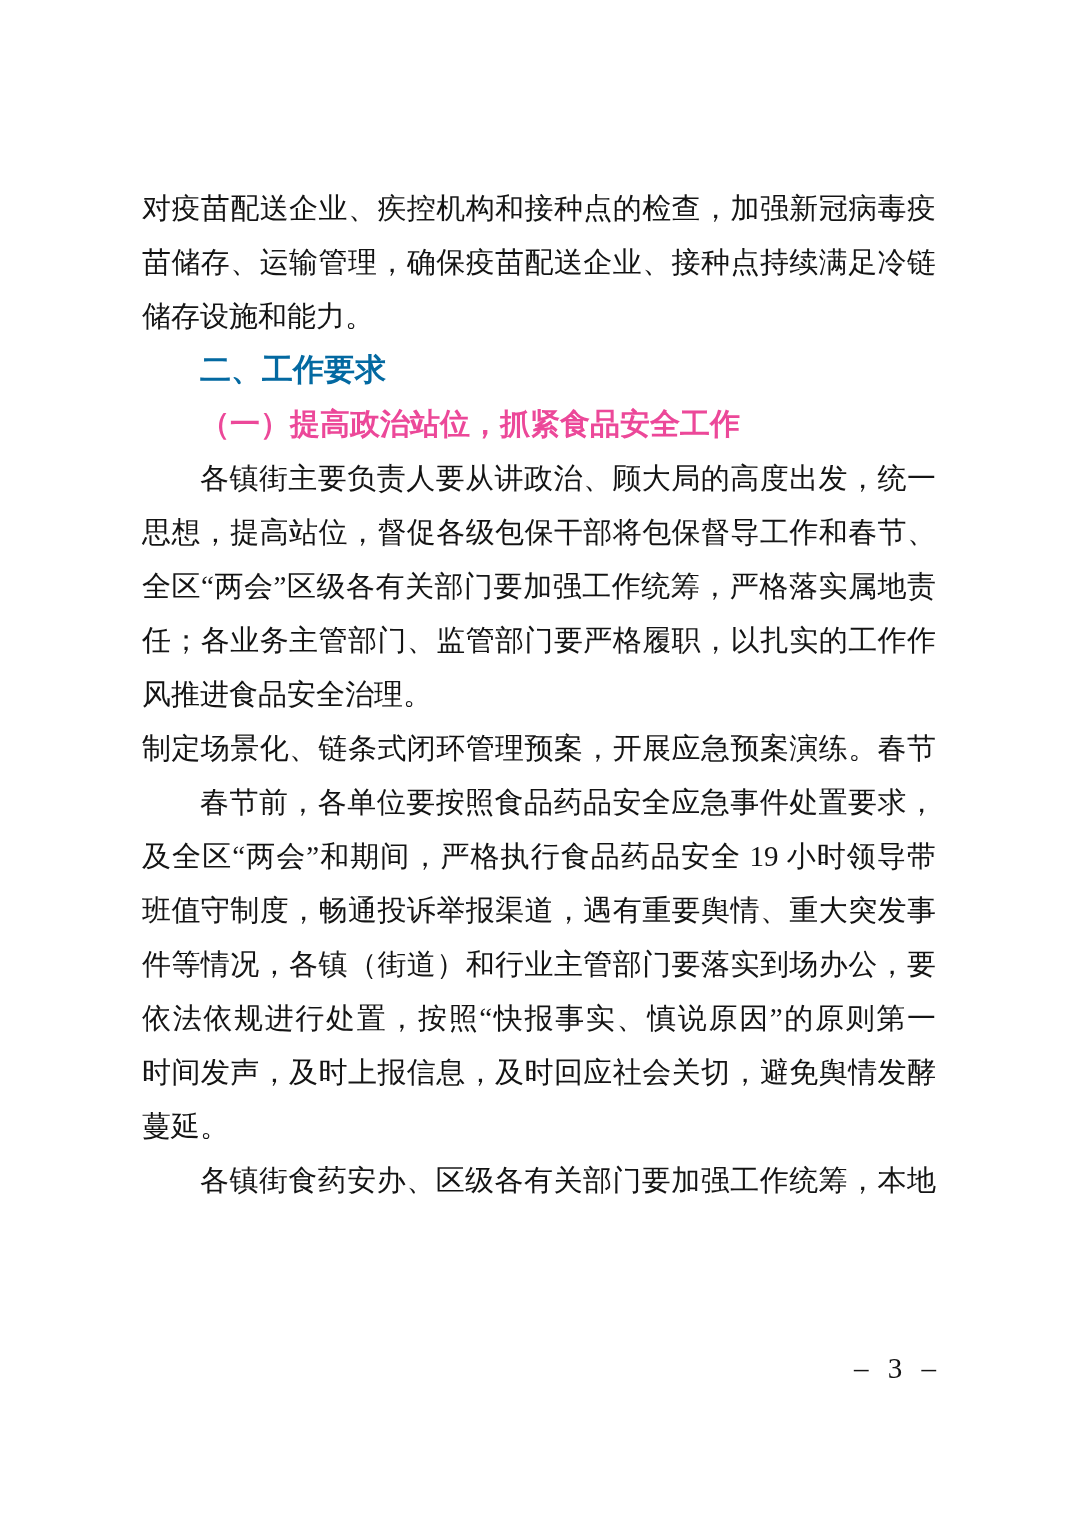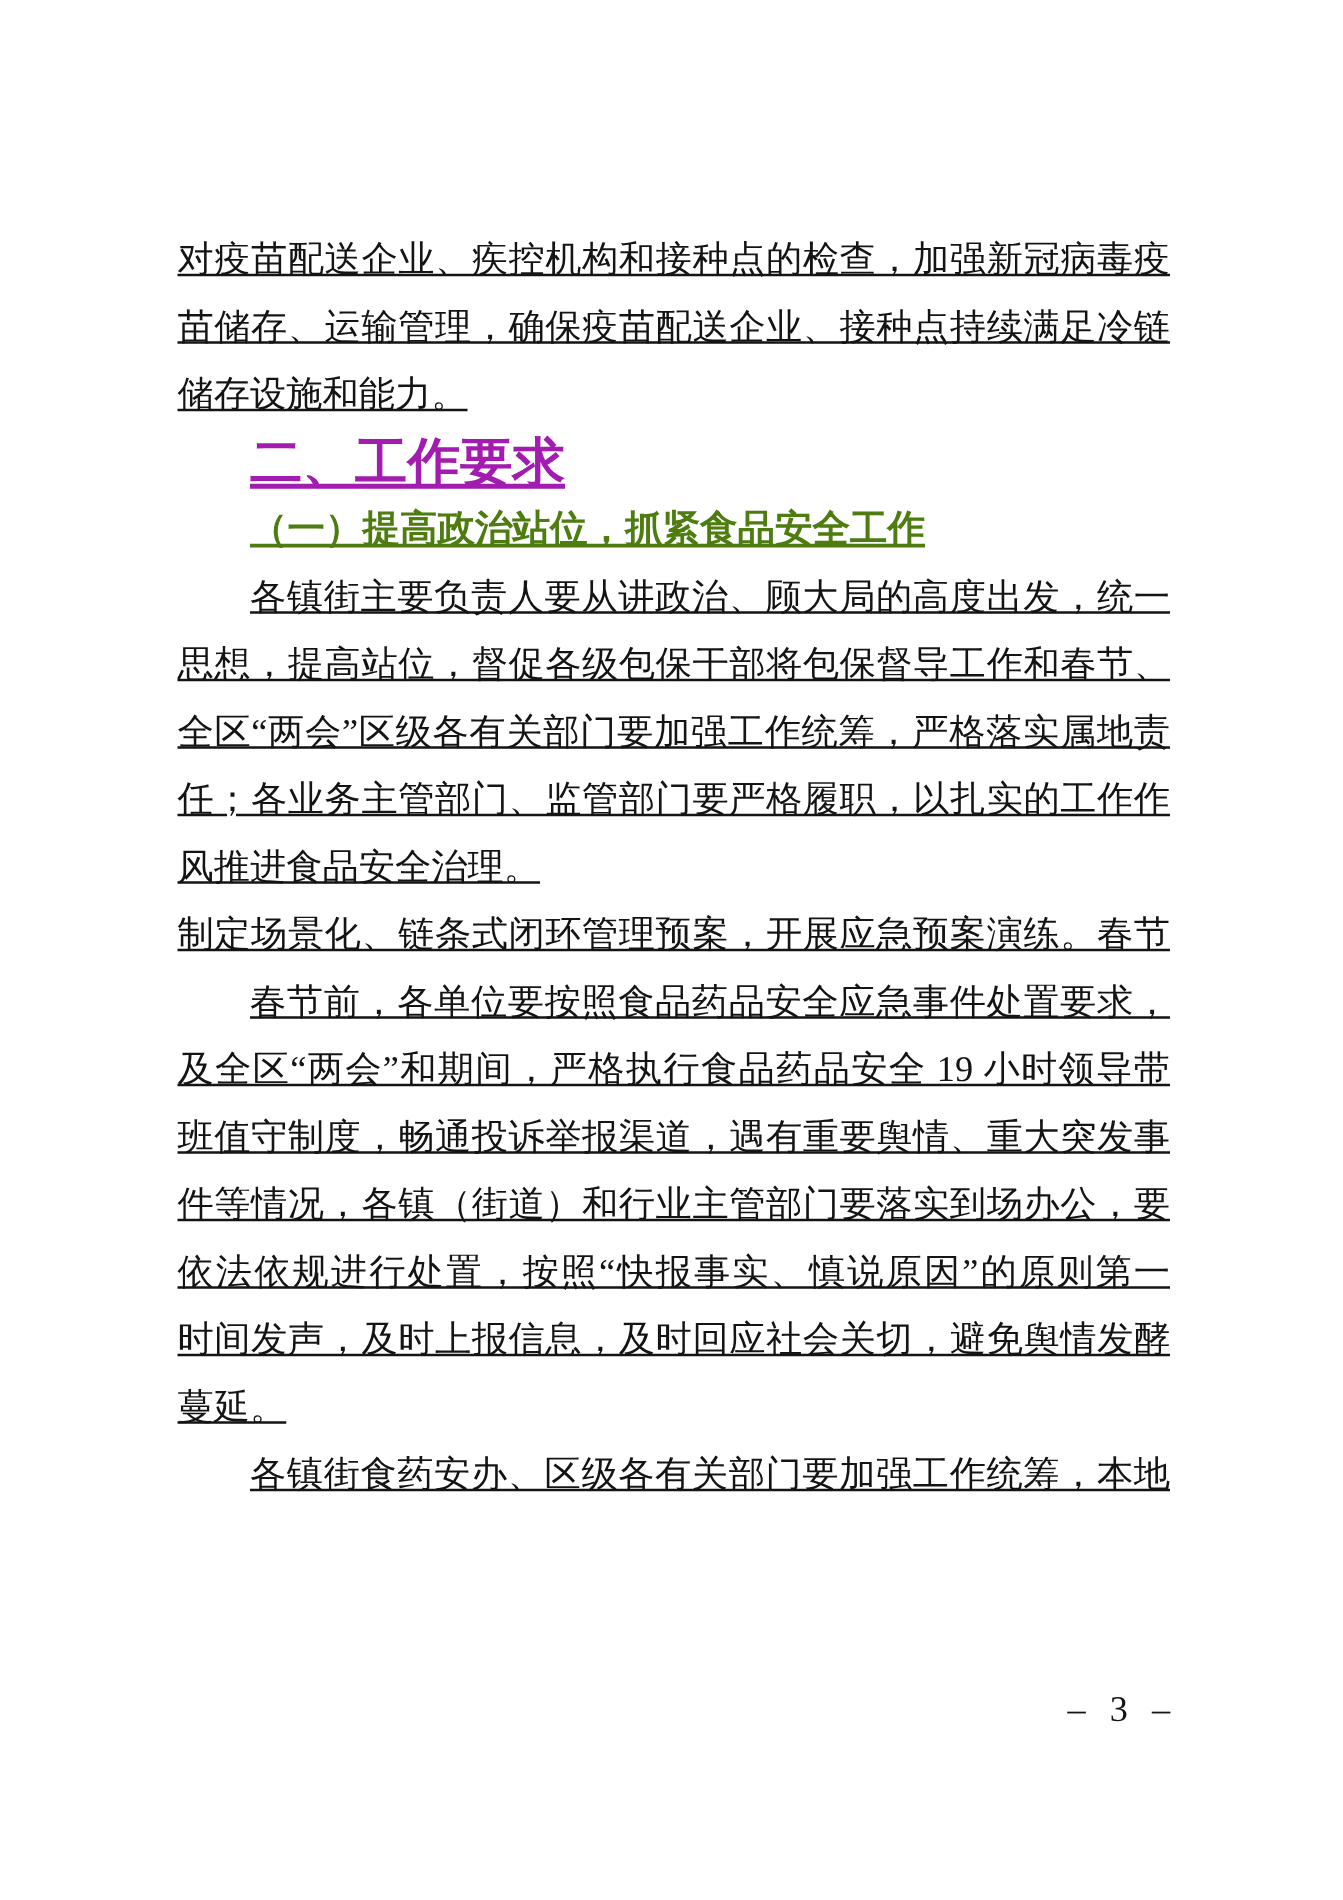--- a/index.html
+++ b/index.html
@@ -27,43 +27,42 @@
     width: 794px;
   }
   .block { }
   .line {
     height: 54px;
     line-height: 54px;
     font-size: 29px;
     letter-spacing: 0;
     white-space: nowrap;
     overflow: visible;
-    text-decoration: underline;
   }
   
   .line.fill {
     white-space: normal;
     text-align: justify;
     text-align-last: justify;
   }
   .line.indent {
     text-indent: 58px;
   }
   
   .heading-hei .line {
     font-family: "Liberation Sans", "DejaVu Sans", sans-serif;
     font-weight: bold;
-    font-size: 42px;
-    color: #a21caf;
+    font-size: 31px;
+    color: #0369a1;
   }
   
   .heading-kai .line {
     font-weight: bold;
     font-size: 30px;
-    color: #4d7c0f;
+    color: #ec4899;
   }
   .page-number {
     position: absolute;
     top: 1352px;
     right: 132px;
     font-size: 29px;
     letter-spacing: 6px;
     color: #141414;
     white-space: nowrap;
   }

